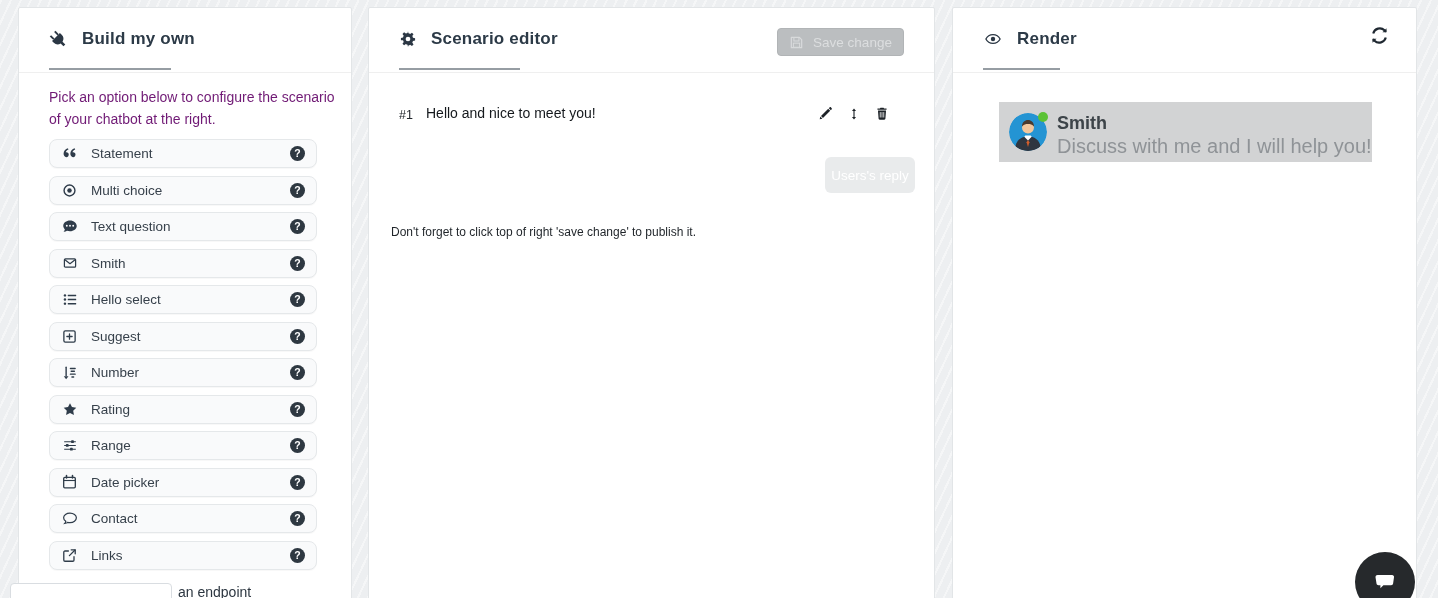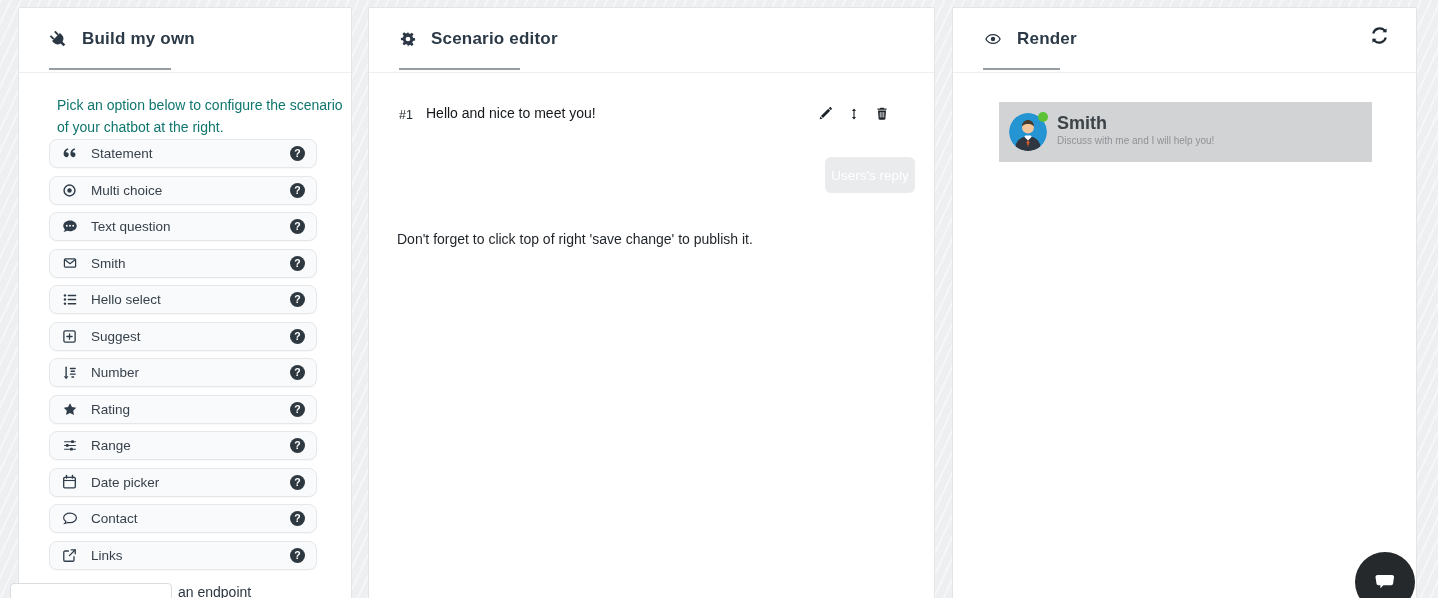--- a/index.html
+++ b/index.html
@@ -25,22 +25,22 @@
   }
   .t-icon{display:inline-flex;color:#2b3744;}
   .t-icon svg{display:block;}
   .underline{position:absolute;left:30px;top:60px;height:2px;background:#969da3;}
   .u-build{width:122px;}
   .u-editor{width:121px;}
   .u-render{width:77px;}
 
   
   .desc{
-    position:absolute;left:30px;top:78px;width:296px;margin:8px;
-    font-size:14px;line-height:22px;color:#0f766e;
+    position:absolute;left:30px;top:78px;width:296px;margin:0;
+    font-size:14px;line-height:22px;color:#701a75;
   }
   .options{position:absolute;left:30px;top:131px;width:268px;}
   .opt{
     display:flex;align-items:center;width:268px;height:29px;box-sizing:border-box;
     margin-bottom:7.5px;padding:4px 11px;gap:13px;cursor:pointer;
     background:#f9fafb;border:1px solid #e5e8ea;border-radius:8px;
     box-shadow:0 1px 1px rgba(0,0,0,.03);
     font-family:"Liberation Sans",sans-serif;text-align:left;
   }
   .opt-ic{display:inline-flex;width:17px;justify-content:center;color:#2f3c4a;}
@@ -64,33 +64,33 @@
   .step-row{position:absolute;left:0;top:95px;width:100%;height:30px;}
   .step-no{position:absolute;left:30px;top:5px;font-size:12.5px;color:#20262c;}
   .step-text{position:absolute;left:57px;top:2px;font-size:14px;color:#14181c;text-align:right;}
   .step-actions{position:absolute;right:45px;top:3px;display:flex;gap:15px;}
   .act-btn{background:none;border:none;padding:0;margin:0;cursor:pointer;color:#1d2227;display:inline-flex;}
   .reply-btn{
     position:absolute;right:19px;top:149px;width:90px;height:36px;
     background:#e9ebec;border:none;border-radius:6px;cursor:pointer;
     color:#fff;font-size:13.5px;font-family:"Liberation Sans",sans-serif;
   }
-  .hint{position:absolute;left:22px;top:217px;margin:6px;font-size:14px;color:#1f2429;}
+  .hint{position:absolute;left:22px;top:217px;margin:0;font-size:12px;color:#1f2429;}
 
   
   .sync-btn{position:absolute;right:27px;top:18px;background:none;border:none;padding:0;cursor:pointer;color:#1f2831;display:inline-flex;}
   .chat-bar{
     position:absolute;left:46px;top:94px;width:373px;height:60px;
     background:#d2d3d4;
   }
   .avatar-wrap{position:absolute;left:10px;top:11px;width:38px;height:38px;}
   .avatar{width:38px;height:38px;border-radius:50%;overflow:hidden;}
   .online-dot{position:absolute;right:-1px;top:-1px;width:10px;height:10px;border-radius:50%;background:#5bc236;}
   .agent-name{position:absolute;left:58px;top:11px;font-size:18px;font-weight:bold;color:#3d4449;}
-  .agent-msg{position:absolute;left:58px;top:33px;font-size:10px;color:#8f9397;}
+  .agent-msg{position:absolute;left:58px;top:33px;font-size:20px;color:#8f9397;}
 
   
   .tooltip-box{
     position:absolute;left:10px;top:583px;width:162px;height:30px;z-index:5;
     background:#fff;border:1px solid #d9dde1;border-radius:4px;box-sizing:border-box;
   }
   .tooltip-text{position:absolute;left:178px;top:584px;z-index:5;font-size:14px;color:#2c3640;}
   .chat-launcher{
     position:absolute;left:1355px;top:552px;width:60px;height:60px;border-radius:50%;
     background:#26292c;border:none;cursor:pointer;z-index:6;
@@ -261,20 +261,32 @@
       <div class="panel-title">
         <span class="t-icon">
           <svg width="18" height="18" viewBox="0 0 16 16">
               <path fill="#2b3744" d="M8 1l.4 1.9c.5.1 1 .3 1.5.6l1.6-1.1 1.4 1.4-1.1 1.6c.3.5.5 1 .6 1.5l1.9.4v2l-1.9.4c-.1.5-.3 1-.6 1.5l1.1 1.6-1.4 1.4-1.6-1.1c-.5.3-1 .5-1.5.6L8 15l-.4-1.9c-.5-.1-1-.3-1.5-.6l-1.6 1.1-1.4-1.4 1.1-1.6c-.3-.5-.5-1-.6-1.5L1.7 9V7l1.9-.4c.1-.5.3-1 .6-1.5L3.1 3.5l1.4-1.4 1.6 1.1c.5-.3 1-.5 1.5-.6z"></path>
               <circle cx="8" cy="8" r="2.1" fill="#fff"></circle>
             </svg>
         </span>
         <span>Scenario editor</span>
       </div>
       <div class="underline u-editor"></div>
+      <button class="save-btn">
+        <span>
+          <svg width="15" height="15" viewBox="0 0 16 16">
+              <g fill="none" stroke="#d8dadb" stroke-width="1.3">
+                <path d="M2.5 2.5h8.6l2.4 2.4v8.6H2.5z" stroke-linejoin="round"></path>
+                <path d="M5.2 3v3.4h5.4V3" stroke-width="1.1"></path>
+                <rect x="4.7" y="8.7" width="6.6" height="4.4" stroke-width="1.1"></rect>
+              </g>
+            </svg>
+        </span>
+        <span>Save change</span>
+      </button>
     </div>
 
     <div class="step-row">
       <span class="step-no">#1</span>
       <span class="step-text">Hello and nice to meet you!</span>
       <span class="step-actions">
         <button class="act-btn">
           <svg width="15" height="15" viewBox="0 0 16 16">
               <path fill="currentColor" d="M1.8 14.2l.7-2.9 2.2 2.2-2.9.7zM3.2 10.7L10.9 3l2.1 2.1-7.7 7.7zM11.6 2.3l.9-.9c.3-.3.9-.3 1.2 0l.9.9c.3.3.3.9 0 1.2l-.9.9z"></path>
             </svg>

